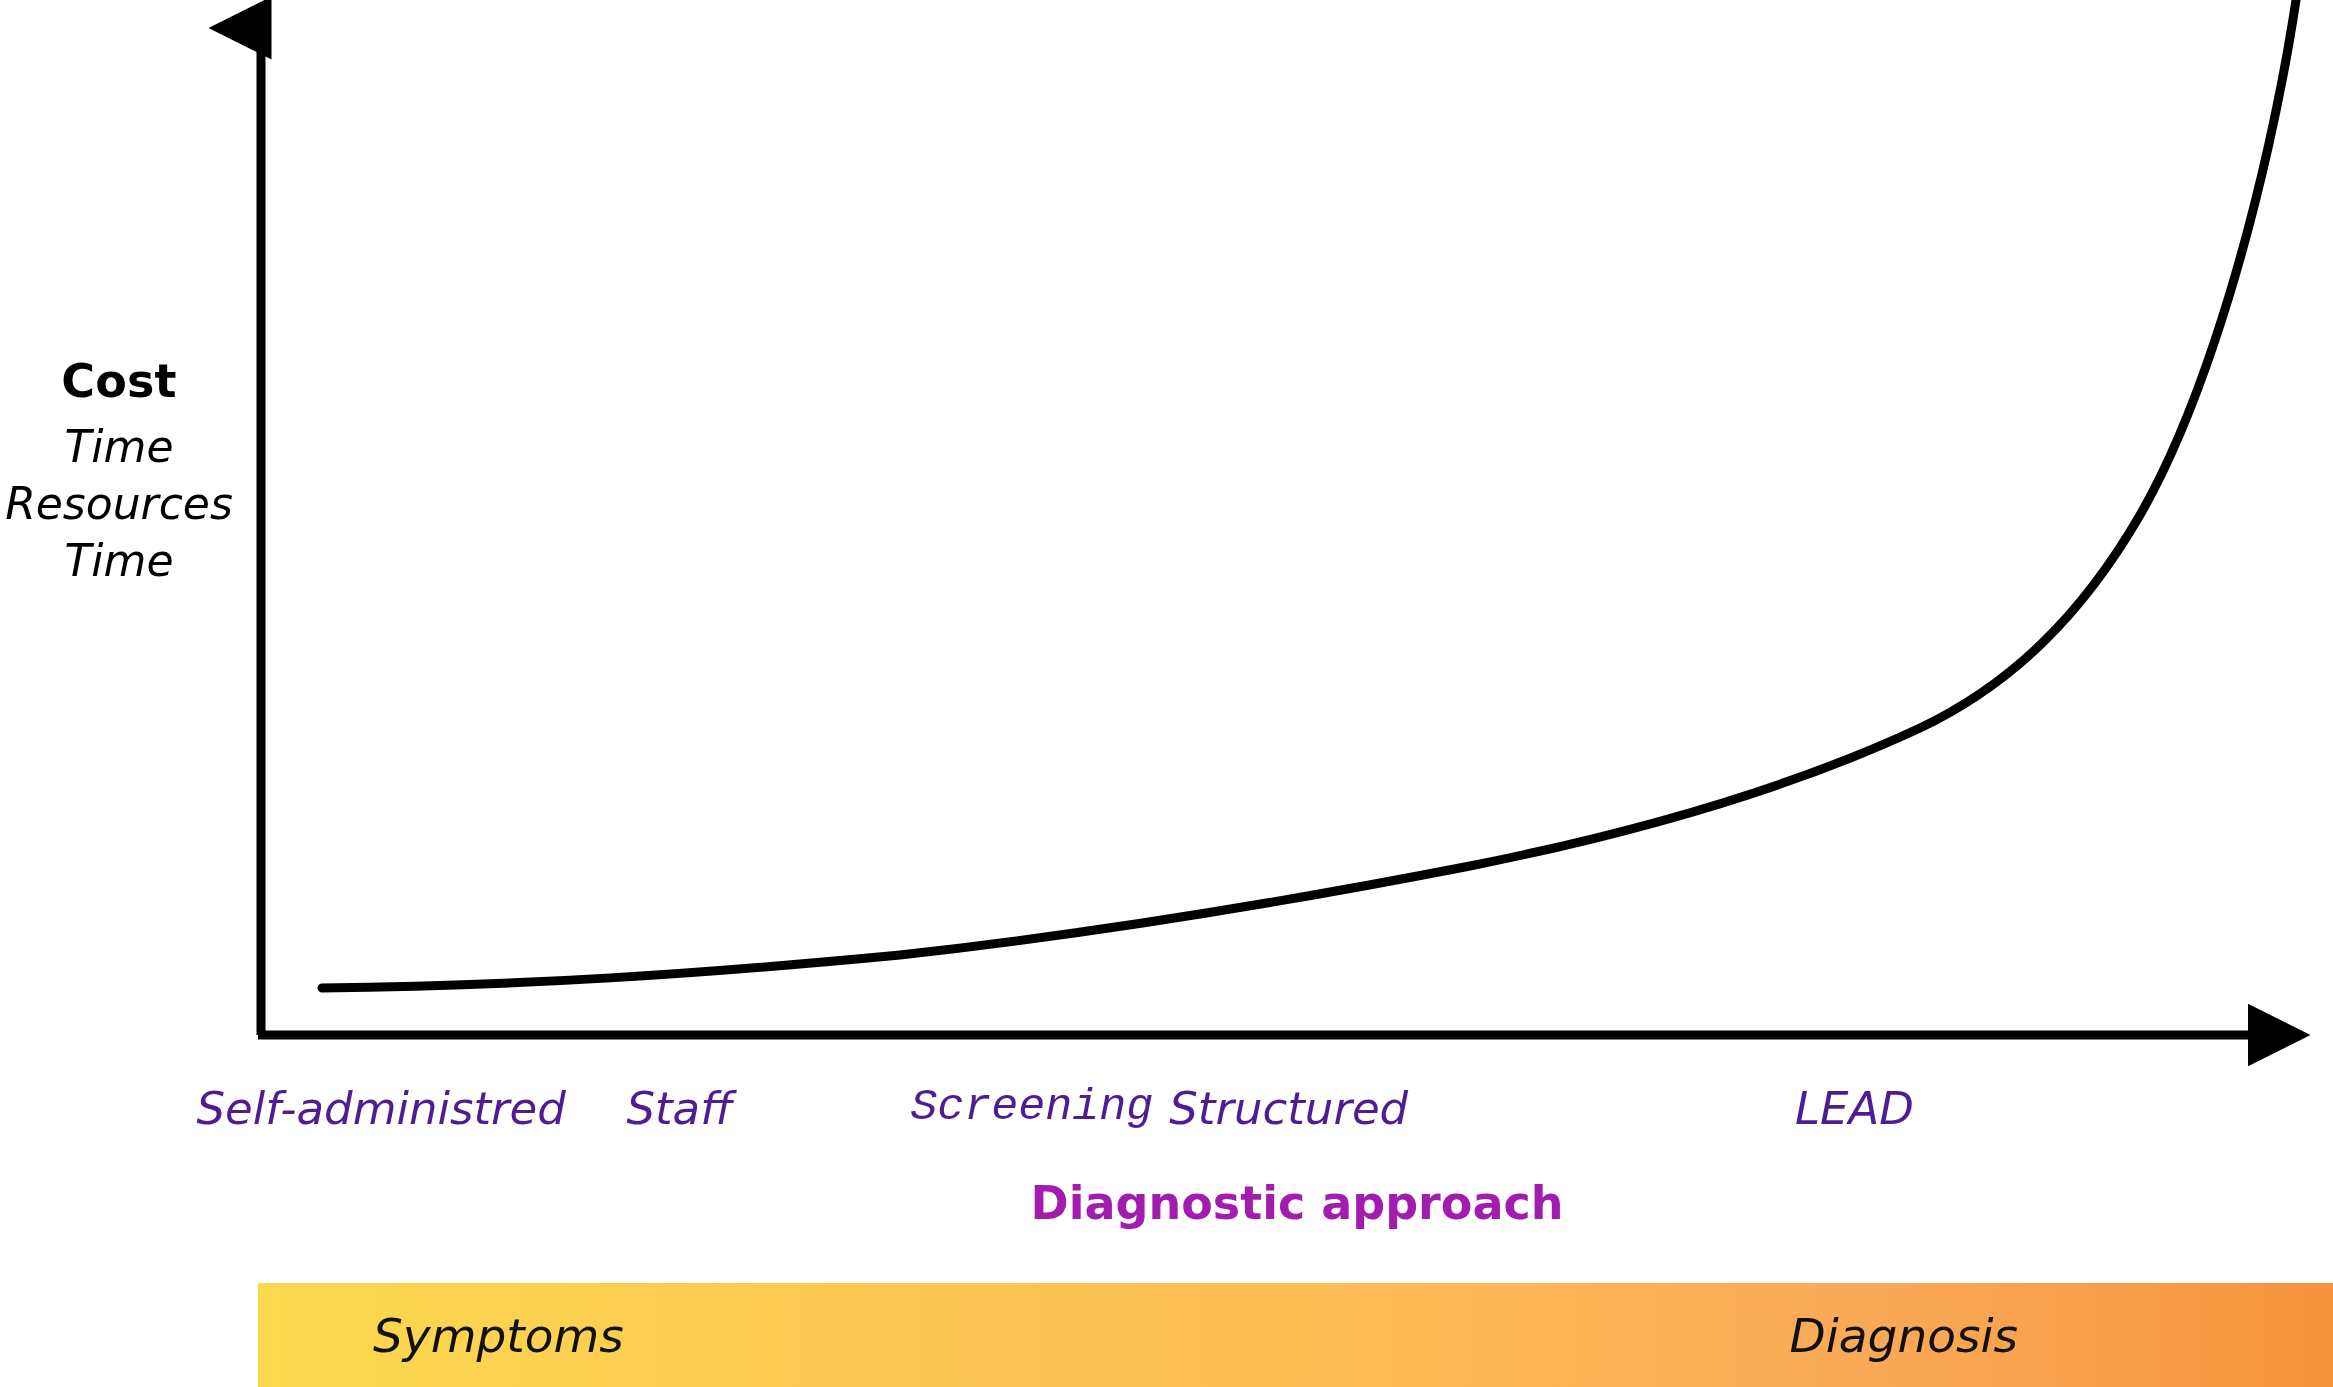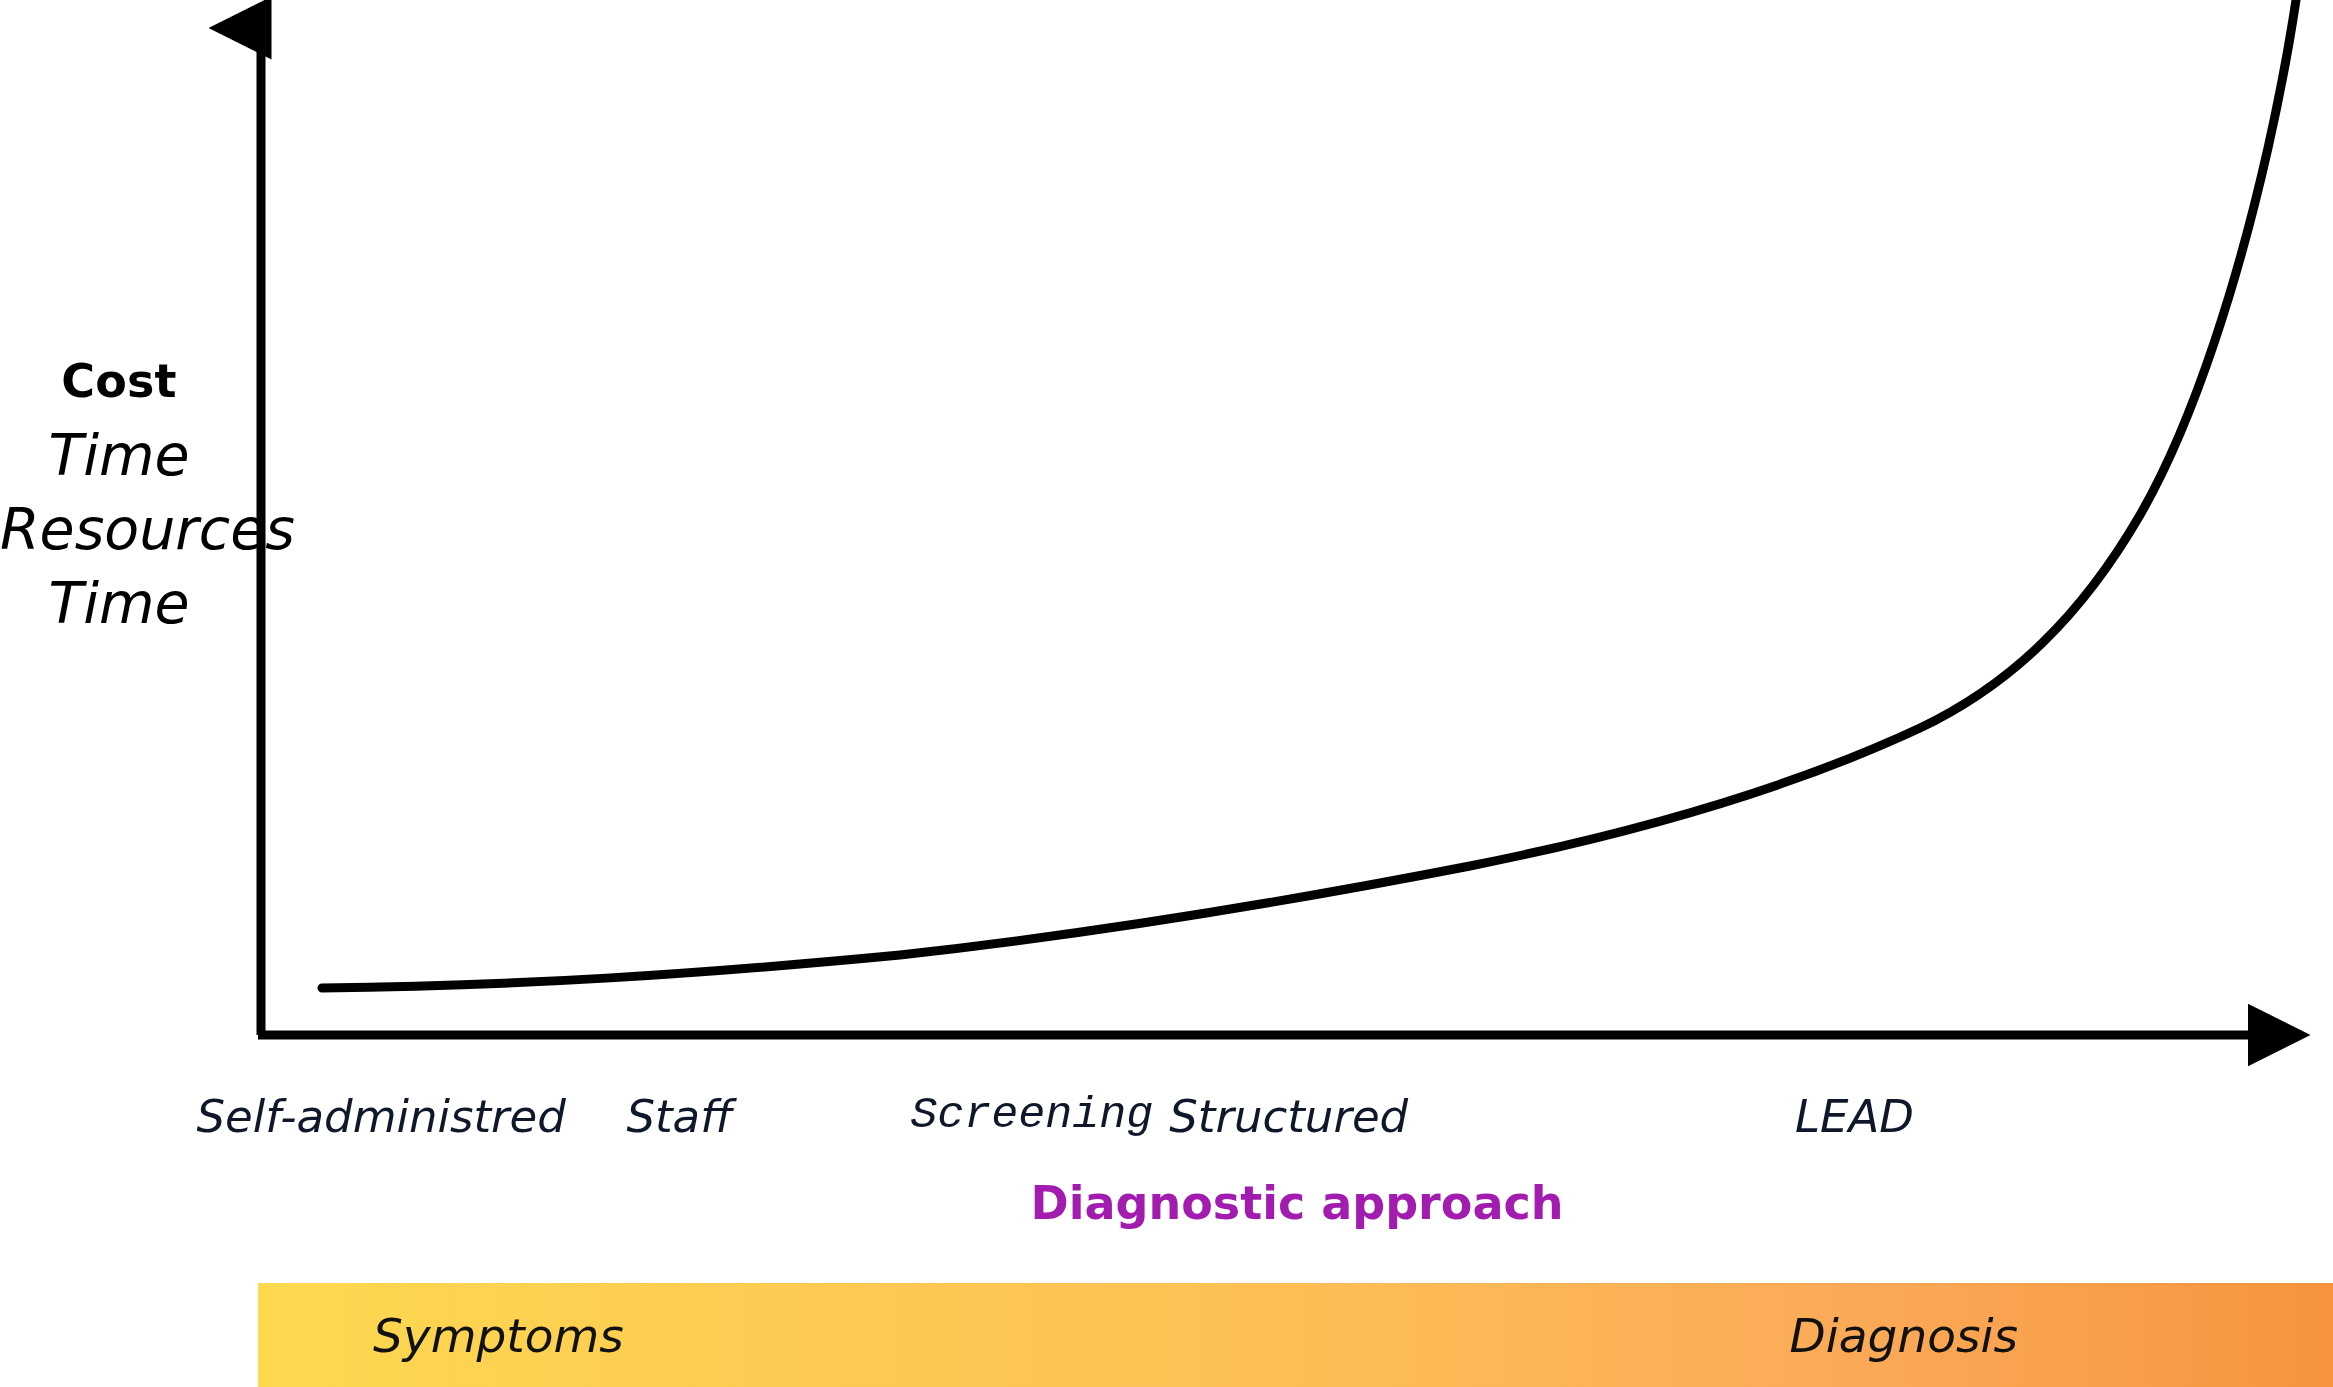--- a/index.html
+++ b/index.html
@@ -44,40 +44,40 @@
     color: #000000;
     line-height: 1.30;
   }
   .y-axis-title {
     font-size: 46px;
     font-weight: 700;
     letter-spacing: 0.2px;
     margin-bottom: 6px;
   }
   .y-axis-sub {
-    font-size: 57px;
+    font-size: 44px;
     font-style: italic;
     font-weight: 400;
   }
 
   
   .x-tick-row {
     position: absolute;
     left: 261px;
     top: 1082px;
     width: 2072px;
     height: 70px;
   }
   .x-tick {
     position: absolute;
-    top: 8px;
+    top: 0;
     font-size: 45px;
     font-style: italic;
     font-weight: 400;
-    color: #0f172a;
+    color: #4c1d95;
     white-space: nowrap;
     transform: translateX(-50%);
   }
 
   
   .x-axis-title {
     position: absolute;
     left: 261px;
     top: 1176px;
     width: 2072px;

